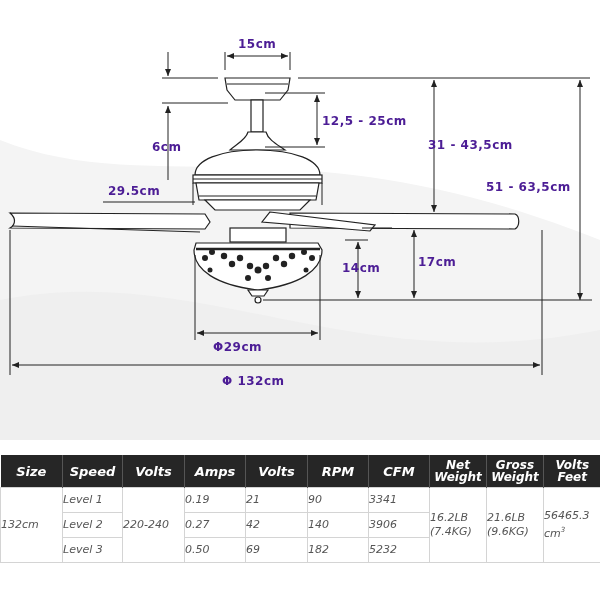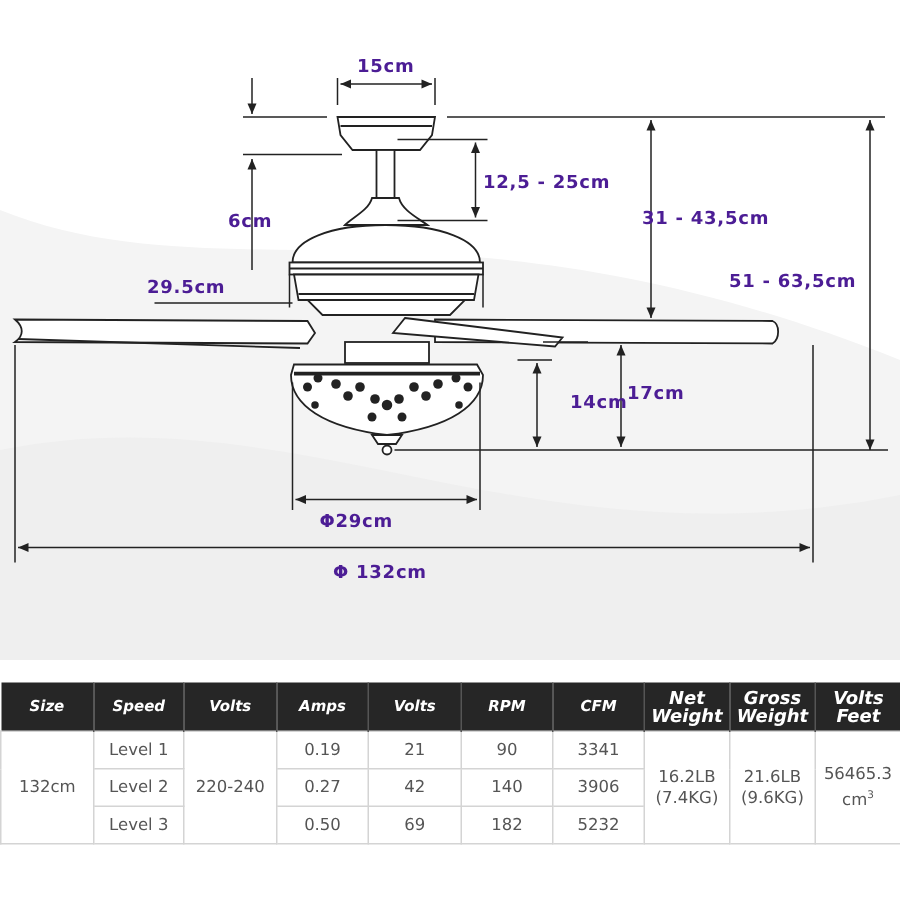--- a/index.html
+++ b/index.html
@@ -1,24 +1,24 @@
 <!DOCTYPE html>
 <html><head>
 <meta charset="utf-8">
 <style>
   html, body { margin:0; padding:0; }
   body { width:600px; height:600px; background:#ffffff; position:relative; overflow:hidden; font-family:"DejaVu Sans", sans-serif; }
   .bgwave { position:absolute; left:0; top:0; width:600px; height:440px; }
   .diagram { position:absolute; left:0; top:0; width:600px; height:440px; }
   .lbl { position:absolute; font-family:"DejaVu Sans", sans-serif; font-weight:bold; color:#4c1d95; font-size:12px; letter-spacing:0.5px; white-space:nowrap; }
   table.specs { position:absolute; left:0; top:455px; width:600px; border-collapse:collapse; table-layout:fixed; }
-  table.specs th { background:#262626; color:#ffffff; font-family:"DejaVu Sans", sans-serif; font-style:italic; font-weight:bold; font-size:10px; height:32px; padding:0; border-left:1px solid #555; line-height:13px; }
+  table.specs th { background:#262626; color:#ffffff; font-family:"DejaVu Sans", sans-serif; font-style:italic; font-weight:bold; font-size:13px; height:32px; padding:0; border-left:1px solid #555; line-height:13px; }
   table.specs th.two { font-size:12px; line-height:12px;margin-top:48px; }
   table.specs th:first-child { border-left:none; }
-  table.specs td { font-family:"DejaVu Sans", sans-serif; font-size:11px; color:#555; text-align:center; border:1px solid #d4d4d4; height:24px; padding:0; line-height:14px; }
+  table.specs td { font-family:"DejaVu Sans", sans-serif; font-style:italic; font-size:11px; color:#555; text-align:left; border:1px solid #d4d4d4; height:24px; padding:0; line-height:14px; }
   .sup { font-size:7px; vertical-align:super; }
 </style>
 </head>
 <body>
 
 <svg class="bgwave" viewBox="0 0 600 440">
   <path d="M0,140 C150,200 300,120 600,240 L600,440 L0,440 Z" fill="#f4f4f4"></path>
   <path d="M0,300 C200,260 350,380 600,330 L600,440 L0,440 Z" fill="#efefef"></path>
 </svg>
 
@@ -135,22 +135,22 @@
     <path d="M12,365 l7,-3 v6 z"></path>
       <path d="M540,365 l-7,-3 v6 z"></path>
   </g>
 </svg>
 
 <span class="lbl" style="left:238px;top:37px;">15cm</span>
 <span class="lbl" style="left:128px;top:140px;margin-left:24px;">6cm</span>
 <span class="lbl" style="left:322px;top:114px;">12,5 - 25cm</span>
 <span class="lbl" style="left:428px;top:138px;">31 - 43,5cm</span>
 <span class="lbl" style="left:486px;top:180px;">51 - 63,5cm</span>
-<span class="lbl" style="left:98px;top:184px;">29.5cm</span>
-<span class="lbl" style="left:380px;top:261px;">14cm</span>
+<span class="lbl" style="left:108px;top:184px;">29.5cm</span>
+<span class="lbl" style="left:342px;top:261px;">14cm</span>
 <span class="lbl" style="left:418px;top:255px;">17cm</span>
 <span class="lbl" style="left:213px;top:340px;">Φ29cm</span>
 <span class="lbl" style="left:222px;top:374px;">Φ 132cm</span>
 
 <table class="specs">
   <colgroup>
     <col style="width:62px">
       <col style="width:60px">
       <col style="width:62px">
       <col style="width:61px">

